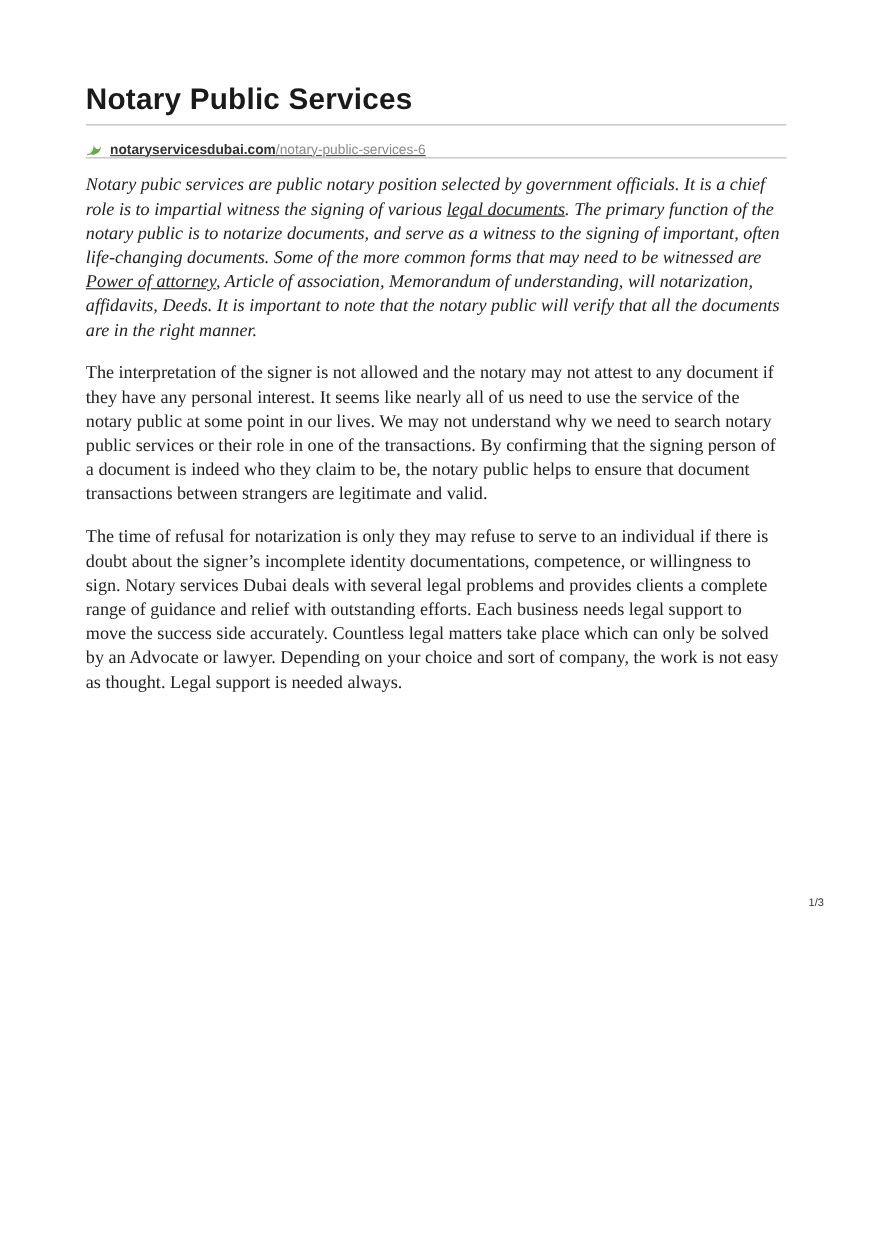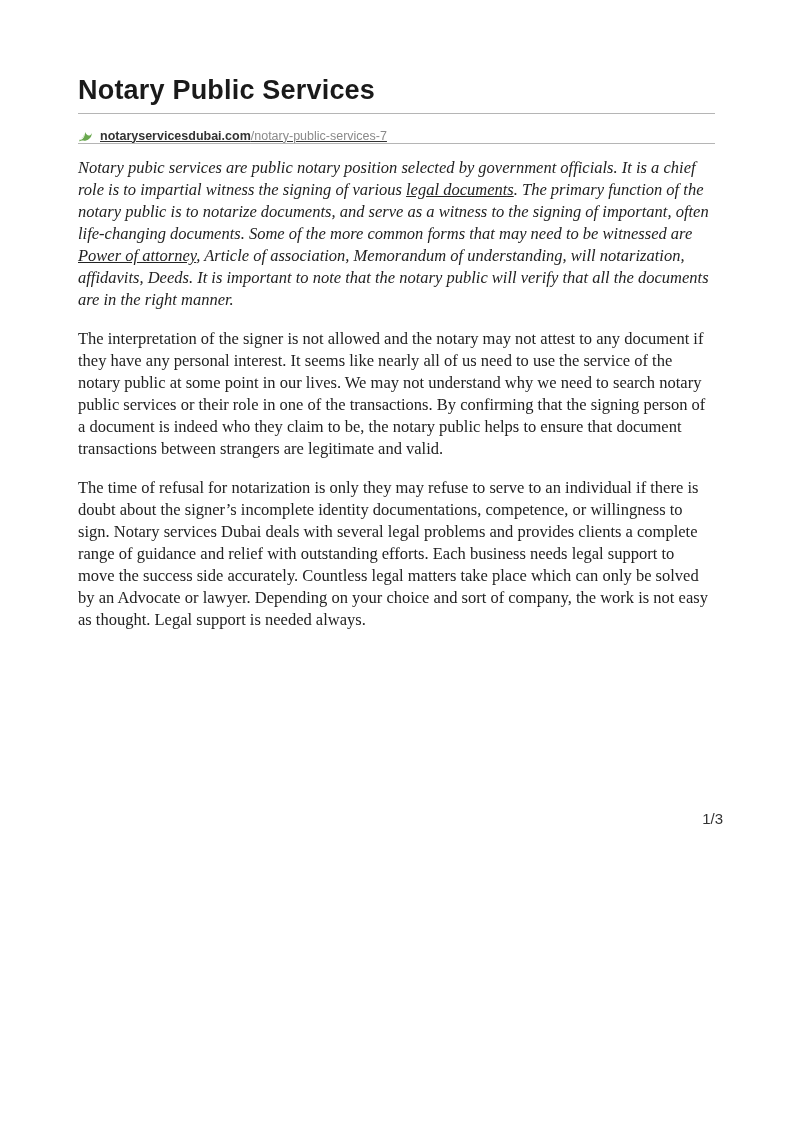--- a/index.html
+++ b/index.html
@@ -74,23 +74,23 @@
     margin-top: 13px;
     font-style: italic;
   }
   .body-link {
     color: #222222;
     text-decoration: underline;
     cursor: pointer;
   }
   .page-number {
     position: absolute;
-    right: 70px;
+    right: 44px;
     bottom: 20px;
-    font-size: 15px;
+    font-size: 10px;
     color: #333333;
     font-family: "Liberation Sans", sans-serif;
   }
 </style>
 </head>
 <body>
 
 <div class="page">
   <div class="content">
 
@@ -99,21 +99,21 @@
     <hr class="rule">
 
     <div class="source-line">
       <span class="favicon">
         <svg width="15" height="15" viewBox="0 0 16 16" aria-hidden="true">
           <path d="M1.5 12.5 C5.5 12.8 7.5 9 7.6 4.2 C9.2 8.4 12.8 9.6 14.8 5.2 C14.6 11.4 9 14.2 5.2 13.4 C3.8 13.2 2.6 13.6 1.5 14.4 Z" fill="#6aa84f"></path>
           <path d="M3.2 10.8 C5.6 10.4 6.4 8.2 6.6 5.6 C6.9 8.6 5.4 11 3.2 10.8 Z" fill="#93c47d"></path>
         </svg>
       </span>
       <a class="source-link">
-        <span class="source-domain">notaryservicesdubai.com</span><span class="source-path">/notary-public-services-7</span>
+        <span class="source-domain">notaryservicesdubai.com</span><span class="source-path">/notary-public-services-6</span>
       </a>
     </div>
 
 
     <hr class="rule">
 
     <div class="body-copy">
       <p><span>Notary pubic services are public notary position selected by government officials. It is a chief role is to impartial witness the signing of various </span><a class="body-link">legal documents</a><span>. The primary function of the notary public is to notarize documents, and serve as a witness to the signing of important, often life-changing documents. Some of the more common forms that may need to be witnessed are </span><a class="body-link">Power of attorney</a><span>, Article of association, Memorandum of understanding, will notarization, affidavits, Deeds. It is important to note that the notary public will verify that all the documents are in the right manner.</span></p>
 
       <p>The interpretation of the signer is not allowed and the notary may not attest to any document if they have any personal interest. It seems like nearly all of us need to use the service of the notary public at some point in our lives. We may not understand why we need to search notary public services or their role in one of the transactions. By confirming that the signing person of a document is indeed who they claim to be, the notary public helps to ensure that document transactions between strangers are legitimate and valid.</p>

